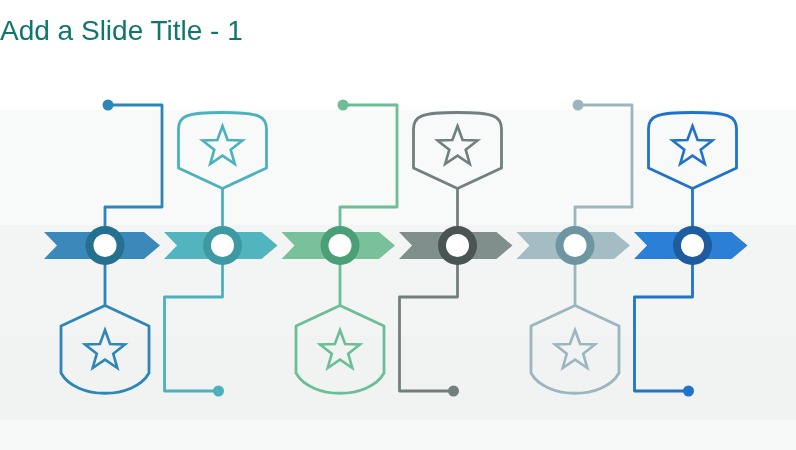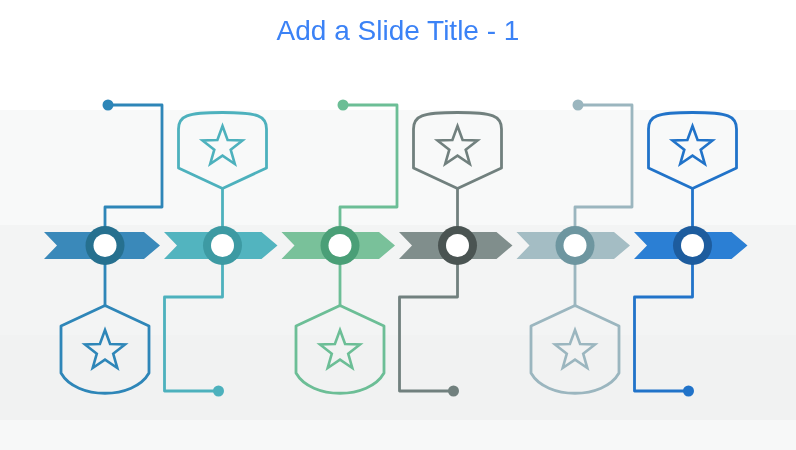--- a/index.html
+++ b/index.html
@@ -1,20 +1,20 @@
 <!DOCTYPE html>
 <html><head>
 <meta charset="utf-8">
 <style>
   html,body{margin:0;padding:0;}
   body{width:796px;height:450px;overflow:hidden;font-family:"Liberation Sans",sans-serif;}
   .slide{position:relative;width:796px;height:450px;background:#ffffff;}
   .bg{position:absolute;inset:0;z-index:0;}
-  .title{position:absolute;top:14px;left:0;width:100%;text-align:center;
-         font-size:28px;line-height:34px;color:#3b82f6;z-index:2;}
+  .title{position:absolute;top:14px;left:0;width:100%;
+         font-size:28px;line-height:34px;color:#0f766e;z-index:2;}
   svg.diagram{position:absolute;top:0;left:0;z-index:1;}
 </style>
 </head>
 <body>
 
 <div class="slide">
   <div class="bg" id="bg" style="background: linear-gradient(rgb(255, 255, 255) 0px, rgb(255, 255, 255) 110px, rgb(248, 249, 249) 110px, rgb(248, 249, 249) 225px, rgb(243, 244, 244) 225px, rgb(243, 244, 244) 335px, rgb(241, 242, 242) 335px, rgb(241, 242, 242) 420px, rgb(247, 248, 248) 420px, rgb(247, 248, 248) 450px);"></div>
   <div class="title">Add a Slide Title - 1</div>
   <svg class="diagram" id="diagram" width="796" height="450" viewBox="0 0 796 450">
       <g>

